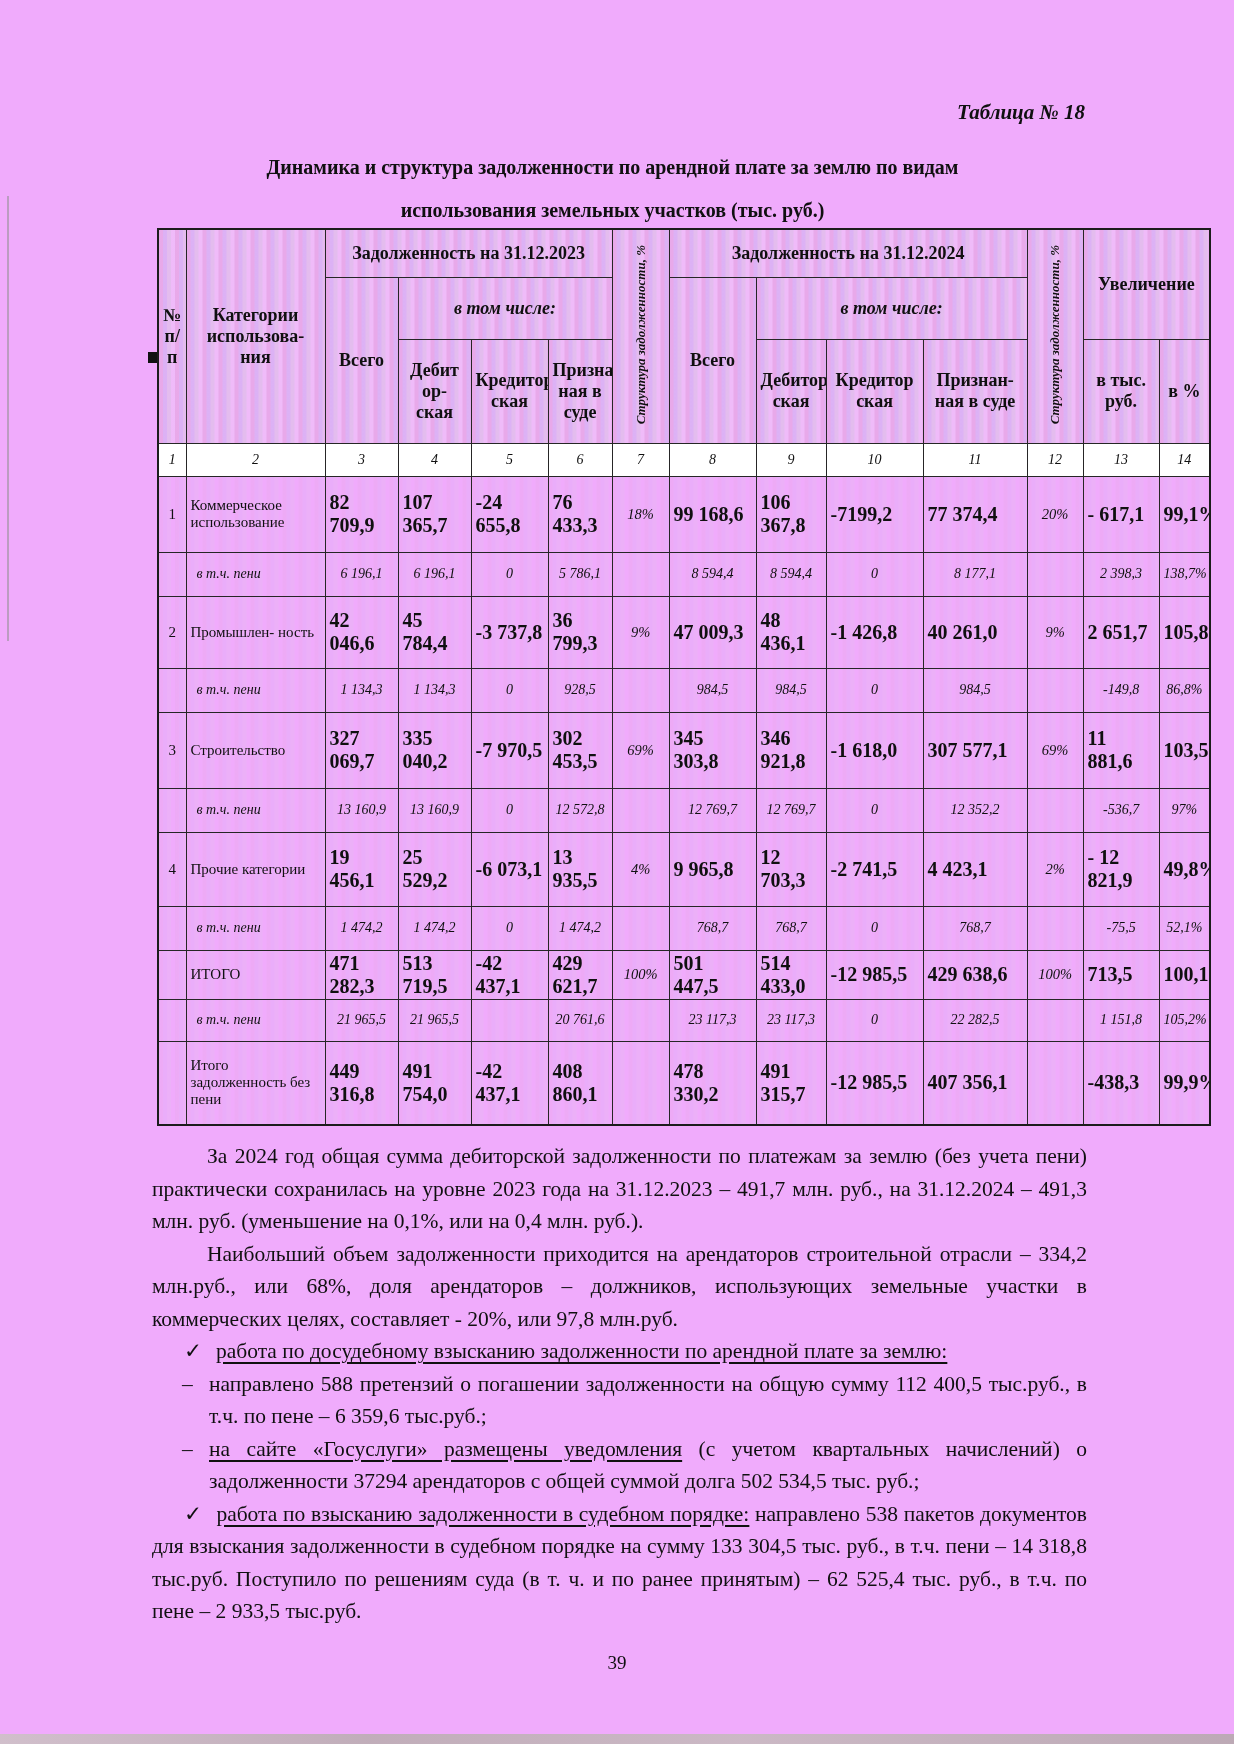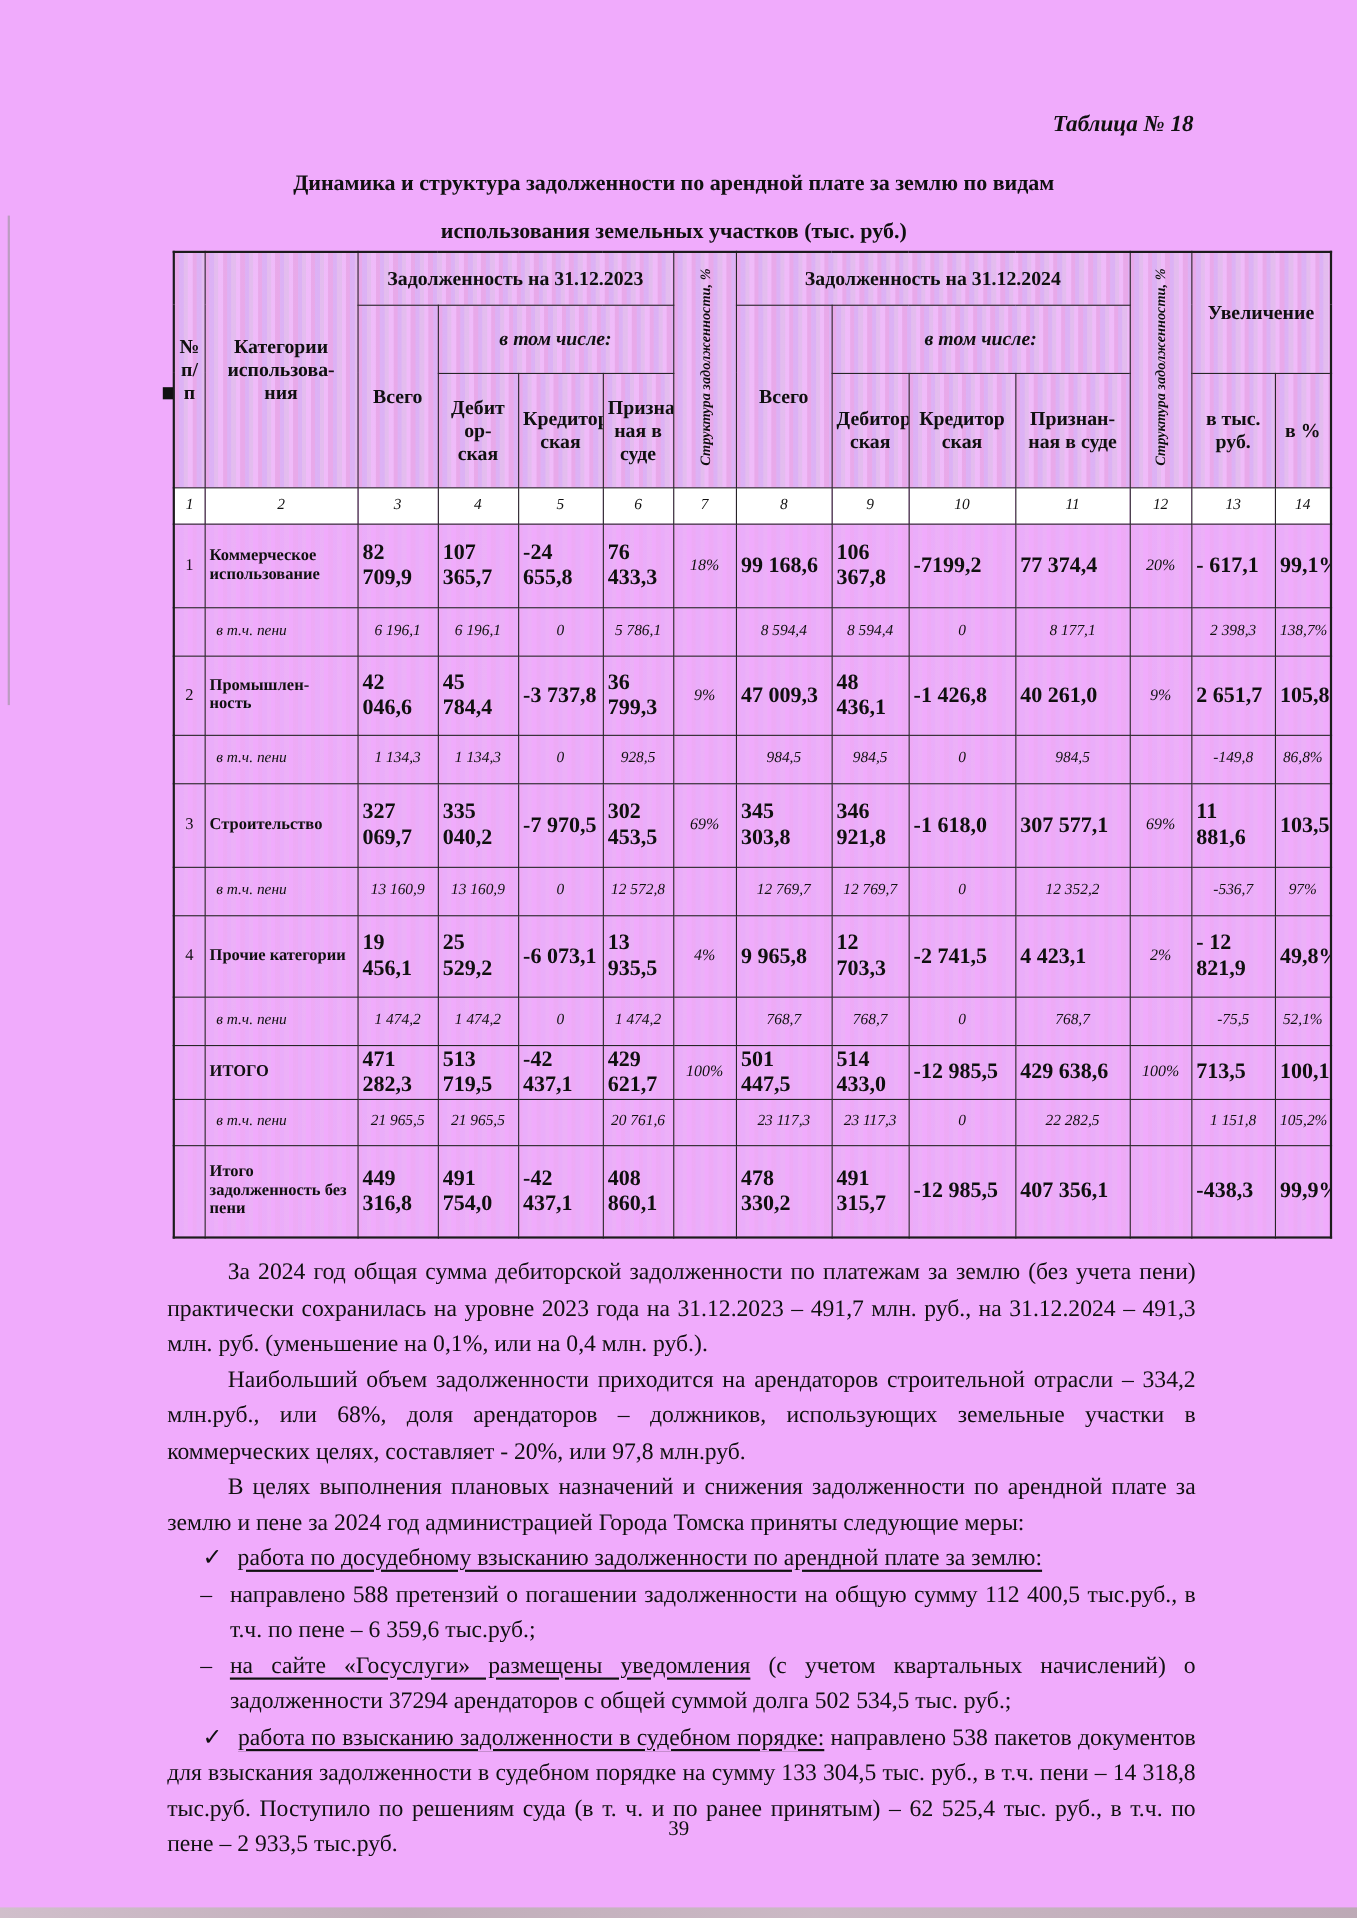--- a/index.html
+++ b/index.html
@@ -69,21 +69,21 @@
     writing-mode:vertical-rl; transform:rotate(180deg);
     font-style:italic; font-weight:600; font-size:13px;
     white-space:nowrap;
   }
   tr.colnums td {
     font-style:italic; font-size:14px; text-align:center; height:30px;
     font-weight:normal; background:#fff;
   }
   td.c-num { text-align:center; font-size:15px; }
   td.c-label { text-align:left; font-size:15px; }
-  tr.r-main td.c-label, tr.r-total td.c-label { font-weight:bold; }
+  tr.r-main td.c-label, tr.r-total td.c-label { font-weight:normal; }
   tr.r-main td.c-val, tr.r-total td.c-val { font-weight:bold; font-size:20px; }
   tr.r-main td.c-struct, tr.r-total td.c-struct { font-weight:normal; font-style:italic; text-align:center; font-size:14.5px; }
   tr.r-peni td { font-style:italic; font-size:14px; }
   tr.r-peni td.c-label { padding-left:10px; }
   tr.r-peni td.c-val, tr.r-peni td.c-struct { text-align:center; }
 
   .body-text {
     position:absolute; top:1140px; left:152px; width:935px;
     font-size:21.5px; line-height:32.5px; text-align:justify;
   }
@@ -352,21 +352,20 @@
           <td class="c-struct stripefaint"></td>
           <td class="c-val stripefaint">-438,3</td>
           <td class="c-val stripefaint">99,9%</td>
         </tr>
       </tbody>
   </table>
 
   <div class="body-text">
       <p class="p-indent"><span>За 2024 год общая сумма дебиторской задолженности по платежам за землю (без учета пени) практически сохранилась на уровне 2023 года на 31.12.2023 – 491,7 млн. руб., на 31.12.2024 – 491,3 млн. руб. (уменьшение на 0,1%, или на 0,4 млн. руб.).</span></p>
       <p class="p-indent"><span>Наибольший объем задолженности приходится на арендаторов строительной отрасли – 334,2 млн.руб., или 68%, доля арендаторов – должников, использующих земельные участки в коммерческих целях, составляет - 20%, или 97,8 млн.руб.</span></p>
-      <p class="p-indent"><span>В целях выполнения плановых назначений и снижения задолженности по арендной плате за землю и пене за 2024 год администрацией Города Томска приняты следующие меры:</span></p>
       <p class="li-check"><span class="marker">✓</span><span class="u">работа по досудебному взысканию задолженности по арендной плате за землю:</span></p>
       <p class="li-dash"><span class="marker">–</span><span>направлено 588 претензий о погашении задолженности на общую сумму 112 400,5 тыс.руб., в т.ч. по пене – 6 359,6 тыс.руб.;</span></p>
       <p class="li-dash"><span class="marker">–</span><span class="u">на сайте «Госуслуги» размещены уведомления</span><span> (с учетом квартальных начислений) о задолженности 37294 арендаторов с общей суммой долга 502 534,5 тыс. руб.;</span></p>
       <p class="li-check"><span class="marker">✓</span><span class="u">работа по взысканию задолженности в судебном порядке:</span><span> направлено 538 пакетов документов для взыскания задолженности в судебном порядке на сумму 133 304,5 тыс. руб., в т.ч. пени – 14 318,8 тыс.руб. Поступило по решениям суда (в т. ч. и по ранее принятым) – 62 525,4 тыс. руб., в т.ч. по пене – 2 933,5 тыс.руб.</span></p>
     </div>
 
   <div class="page-number">39</div>
 
 </div>
 

